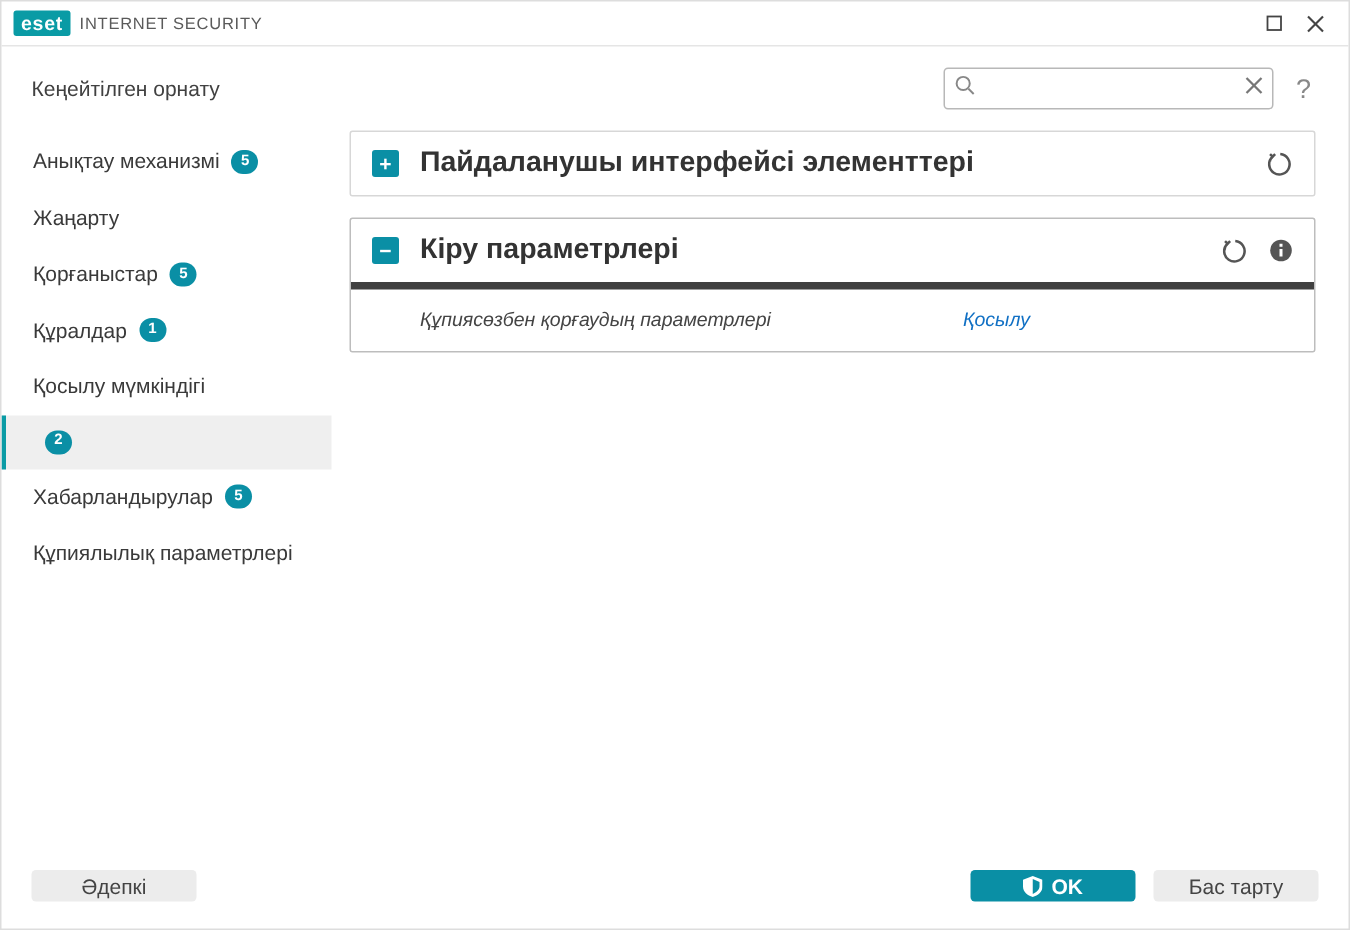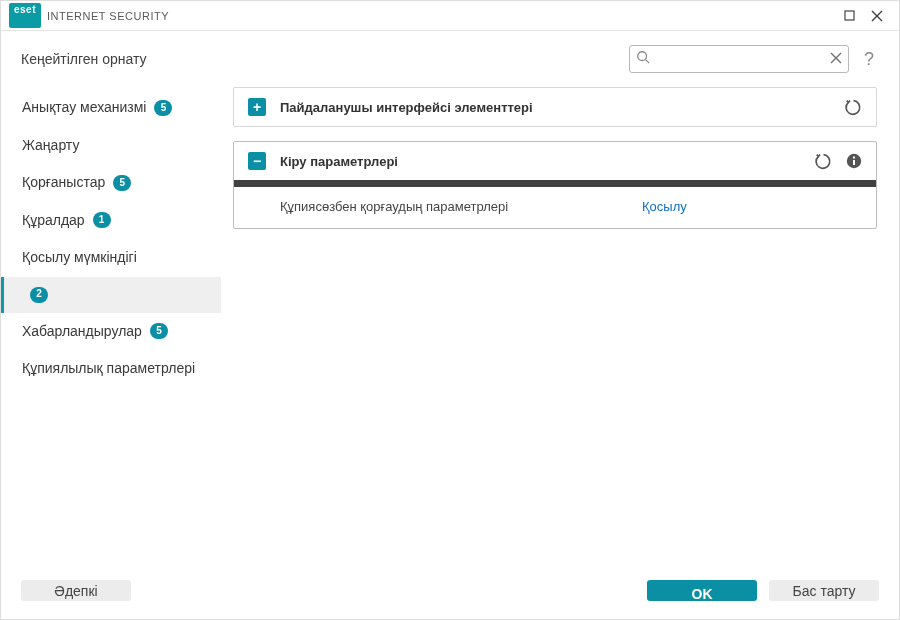--- a/index.html
+++ b/index.html
@@ -1,19 +1,19 @@
 <!DOCTYPE html>
 <html><head>
 <meta charset="utf-8">
 <style>
   * { box-sizing: border-box; margin: 0; padding: 0; }
   html, body { width: 900px; height: 620px; font-family: "Segoe UI", Arial, sans-serif; background: #fff; overflow: hidden; }
   .window { width: 900px; height: 620px; display: flex; flex-direction: column; border: 1px solid #ddd; }
   .titlebar { height: 30px; display: flex; align-items: center; padding: 0 8px; font-size: 11px; color: #444; border-bottom: 1px solid #e5e5e5; }
-  .titlebar .logo { display: inline-flex; align-items: center; background: #0a9ba5; color: #fff; font-weight: bold; font-size: 10px; padding: 1px 5px 13px 5px; border-radius: 2px; margin-right: 6px; letter-spacing: 0.5px; position: relative; }
+  .titlebar .logo { display: inline-flex; align-items: center; background: #0a9ba5; color: #fff; font-weight: bold; font-size: 13px; padding: 1px 5px 1px 5px; border-radius: 2px; margin-right: 6px; letter-spacing: 0.5px; position: relative; }
   .titlebar .logo::after { content: ""; position: absolute; right: -4px; top: 50%; transform: translateY(-50%); width: 0; height: 0; }
   .titlebar .brand { color: #5a5a5a; letter-spacing: 0.5px; }
   .titlebar .spacer { flex: 1; }
   .titlebar .winbtn { width: 28px; height: 28px; display: inline-flex; align-items: center; justify-content: center; cursor: pointer; }
   .winbtn svg { stroke: #444; }
   .header-row { display: flex; align-items: center; padding: 14px 20px 10px 20px; }
   .page-title { font-size: 14px; color: #414141; font-weight: 400; flex: 1; }
   .search-wrap { position: relative; width: 220px; margin-right: 10px; }
   .search-input { width: 100%; height: 28px; border: 1px solid #b8b8b8; border-radius: 3px; padding: 0 28px 0 28px; font-size: 13px; }
   .search-icon { position: absolute; left: 7px; top: 50%; transform: translateY(-50%); color: #888; }
@@ -24,31 +24,31 @@
   .nav-item { display: flex; align-items: center; padding: 10px 14px 10px 18px; font-size: 14px; color: #3a3a3a; cursor: pointer; border-left: 3px solid transparent; line-height: 1.25; text-align: right; }
   .nav-item.active { background: #efefef; border-left-color: #0a9ba5; }
   .nav-item.active .nav-label { text-decoration: underline; color: #333; }
   .nav-label { flex: 0 1 auto; }
   .badge { display: inline-flex; align-items: center; justify-content: center; min-width: 18px; height: 16px; background: #0a8fa5; color: #fff; font-size: 10px; font-weight: bold; border-radius: 9px; margin-left: 8px; padding: 0 5px; }
   .content { flex: 1; padding: 4px 22px 0 12px; }
   .panel { border: 1px solid #d7d7d7; border-radius: 2px; background: #fff; margin-bottom: 14px; }
   .panel.expanded-group { border: 1px solid #bdbdbd; }
   .panel-head { display: flex; align-items: center; padding: 10px 14px; }
   .expander { width: 18px; height: 18px; background: #0a8fa5; color: #fff; display: inline-flex; align-items: center; justify-content: center; border-radius: 2px; margin-right: 14px; font-size: 14px; font-weight: bold; line-height: 1; cursor: pointer; }
-  .panel-title { flex: 1; font-size: 13px; color: #333; font-weight: 600; }
+  .panel-title { flex: 1; font-size: 19px; color: #333; font-weight: 600; }
   .panel-icons { display: flex; gap: 14px; align-items: center; }
   .icon-btn { cursor: pointer; color: #555; display: inline-flex; }
-  .panel-body { border-top: 7px solid #404040; padding: 12px 14px 14px 46px; display: flex; align-items: center; }
+  .panel-body { border-top: 5px solid #404040; padding: 12px 14px 14px 46px; display: flex; align-items: center; font-style: italic; }
   .setting-label { flex: 1; font-size: 13px; color: #444; }
   .setting-action { width: 220px; font-size: 13px; color: #1170c4; cursor: pointer; }
   .footer { display: flex; align-items: center; padding: 14px 20px 18px 20px; gap: 12px; }
   .footer .spacer { flex: 1; }
   .btn { height: 21px; min-width: 110px; border: none; border-radius: 3px; font-size: 14px; cursor: pointer; padding: 0 20px; display: inline-flex; align-items: center; justify-content: center; gap: 6px; }
   .btn-default { background: #ececec; color: #444; }
-  .btn-primary { background: #0a8fa5; color: #fff; font-weight: 600; flex-direction: column; }
+  .btn-primary { background: #0a8fa5; color: #fff; font-weight: 600; }
   .btn-primary svg { fill: #fff; }
 </style>
 </head>
 <body>
 
 <div class="window">
   <div class="titlebar">
     <span class="logo">eset</span>
     <span class="brand">INTERNET SECURITY</span>
     <span class="spacer"></span>

